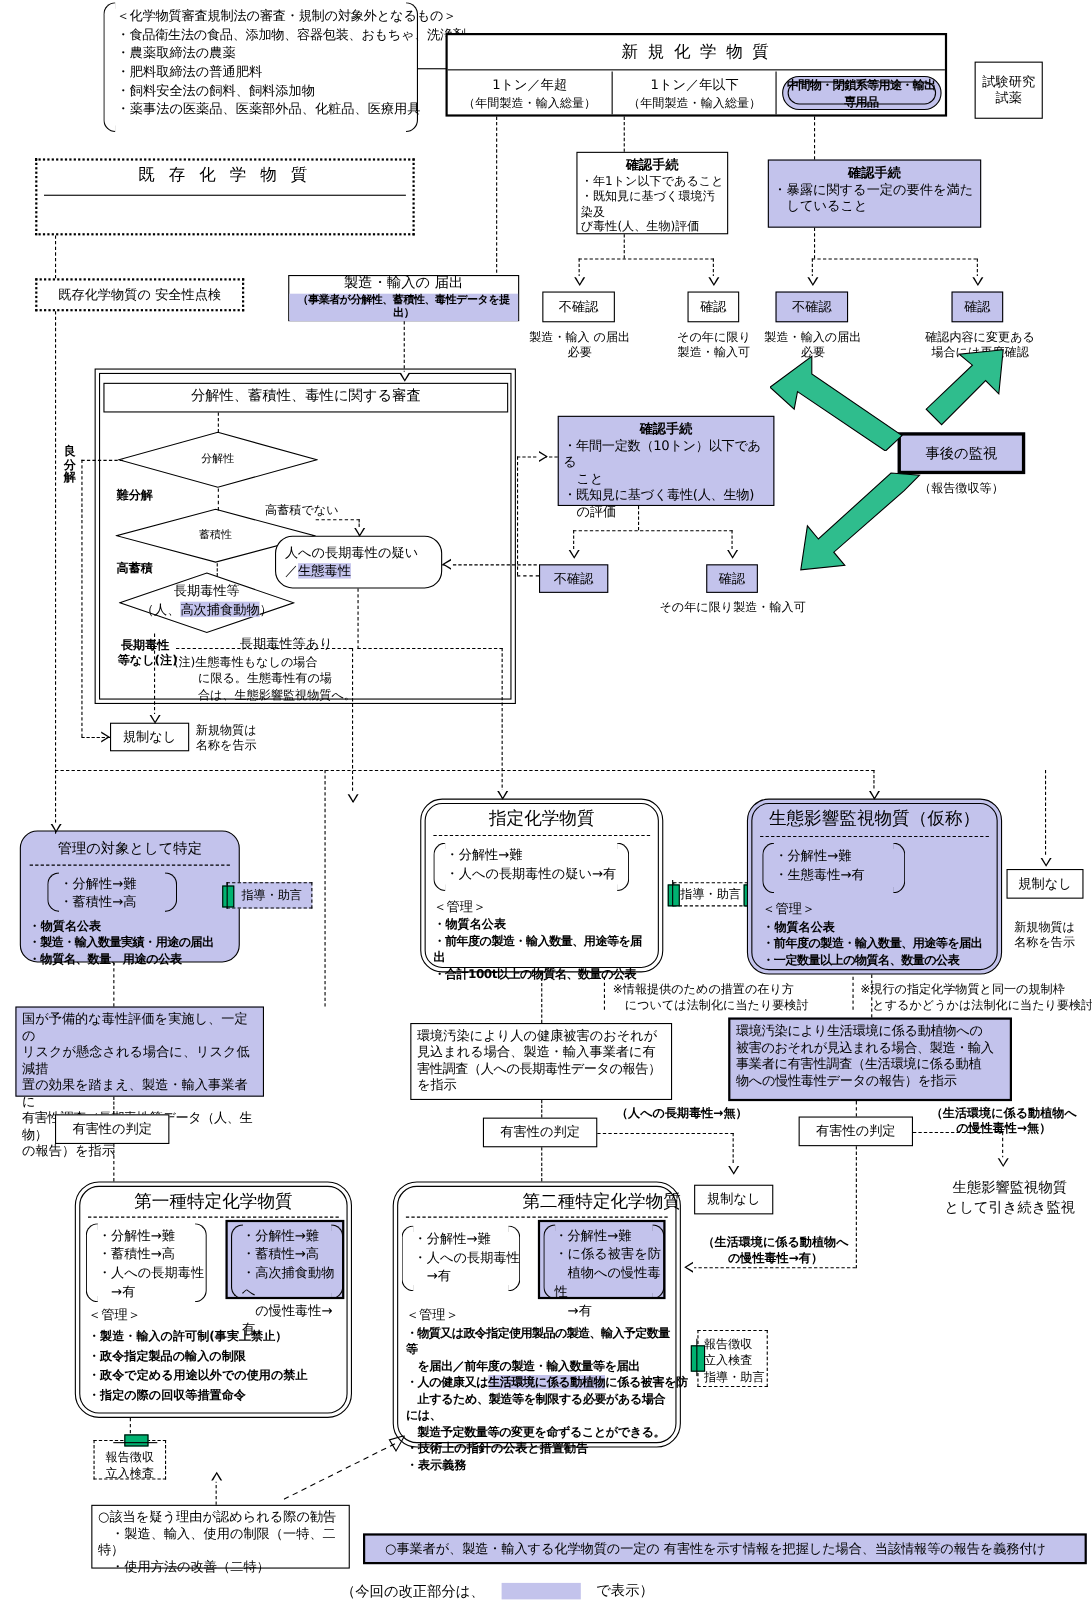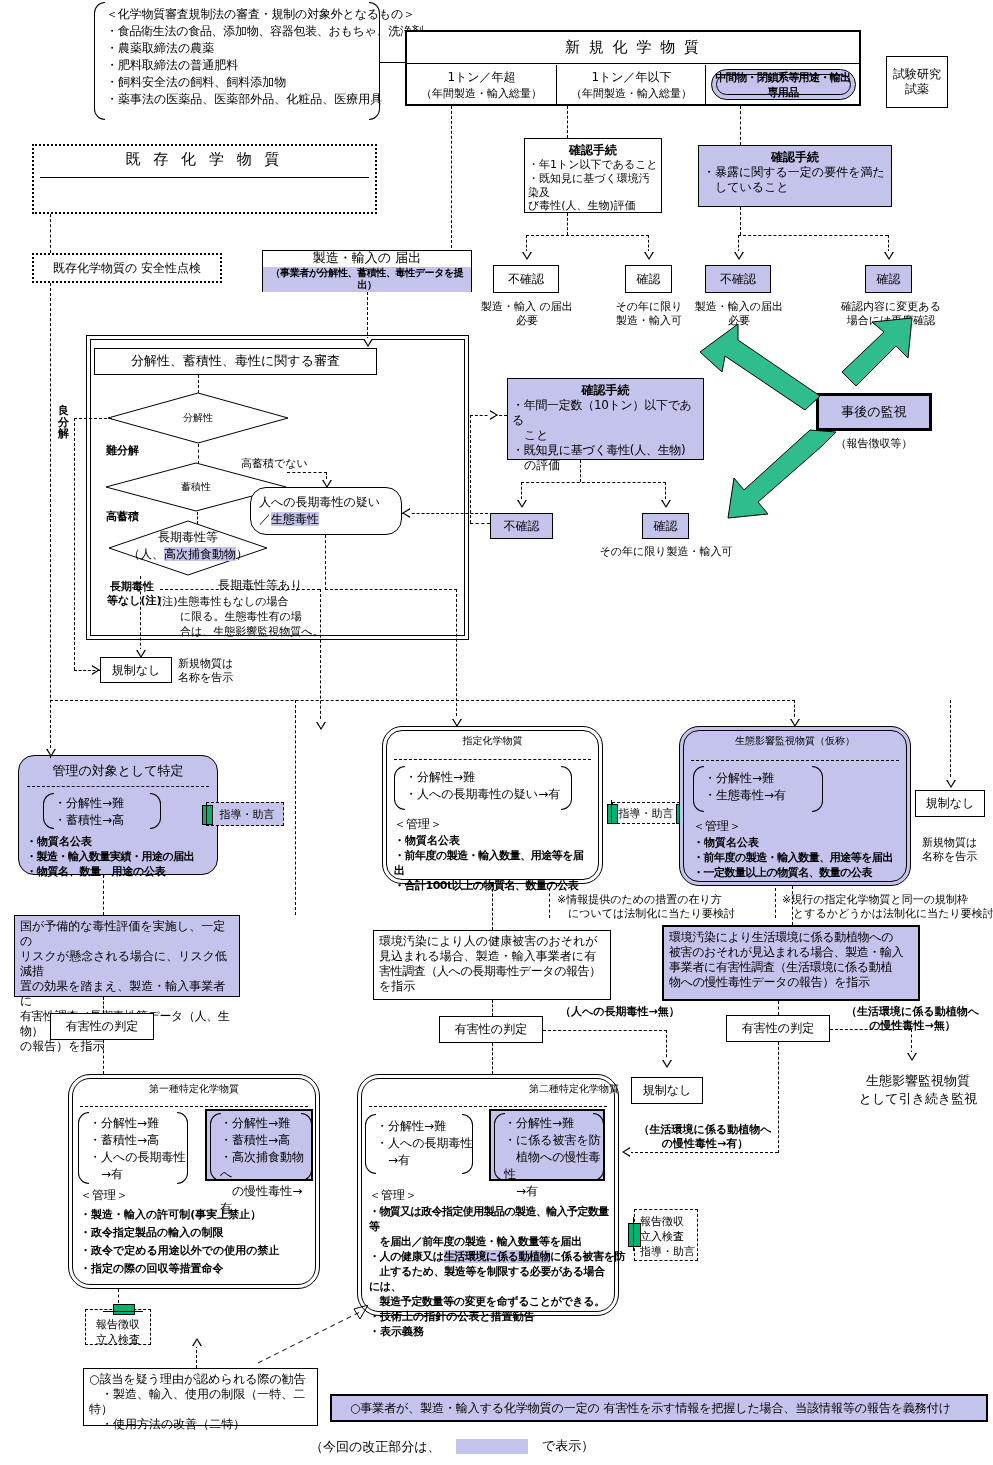--- a/index.html
+++ b/index.html
@@ -22,21 +22,21 @@
   .box.left{align-items:flex-start;justify-content:flex-start;text-align:left;}
   .lav{background:#c3c3ec;}
   .lavtxt{background:#c3c3ec;}
   .dotbox{border:2px dotted #000;background:#fff;}
   .rbox{border:1px solid #000;border-radius:16px;background:#fff;}
   .rbox-lav{border:1px solid #000;border-radius:16px;background:#c3c3ec;}
   .t10{font-size:10px;}
   .t11{font-size:11px;}
   .t12{font-size:12px;}
   .t13{font-size:13px;}
-  .t14{font-size:10px;}
+  .t14{font-size:16px;}
   .t15{font-size:15px;}
   .b{font-weight:bold;}
   .vline{position:absolute;border-left:1px dashed #000;}
   .hline{position:absolute;border-top:1px dashed #000;}
   .hsolid{position:absolute;border-top:1px solid #000;}
   .arrowdn{position:absolute;width:0;height:0;
      border-left:5px solid transparent;border-right:5px solid transparent;
      border-top:8px solid #000;}
   .arrowdn:after{content:"";position:absolute;left:-4px;top:-9px;
      width:0;height:0;border-left:4px solid transparent;border-right:4px solid transparent;border-top:7px solid #fff;}
@@ -196,21 +196,21 @@
   <div class="greenarrow" style="left:724px;top:428px;">
     <svg width="116" height="96" viewBox="0 0 116 96">
       <polygon points="112,4 98,18 34,74 44,86 4,90 10,50 20,62 86,2" fill="#2fbd8d" stroke="#000" stroke-width="1"></polygon>
     </svg>
   </div>
 
   <div class="abs" style="left:86px;top:335px;width:383px;height:305px;border:1px solid #000;background:#fff;">
     <div class="abs" style="left:3px;top:3px;right:3px;bottom:3px;border:1px solid #000;"></div>
   </div>
 
-  <div class="abs box" style="left:94px;top:348px;width:283px;height:27px;">
+  <div class="abs box" style="left:94px;top:348px;width:368px;height:27px;">
     <span class="t13">分解性、蓄積性、毒性に関する審査</span>
   </div>
 
   <div class="diamond" style="left:107px;top:392px;width:182px;height:52px;">
     <svg width="182" height="52">
         <polygon points="91,1 181,26 91,51 1,26" fill="#fff" stroke="#000" stroke-width="1"></polygon>
       </svg>
     <div class="dtxt">分解性</div>
   </div>
 

